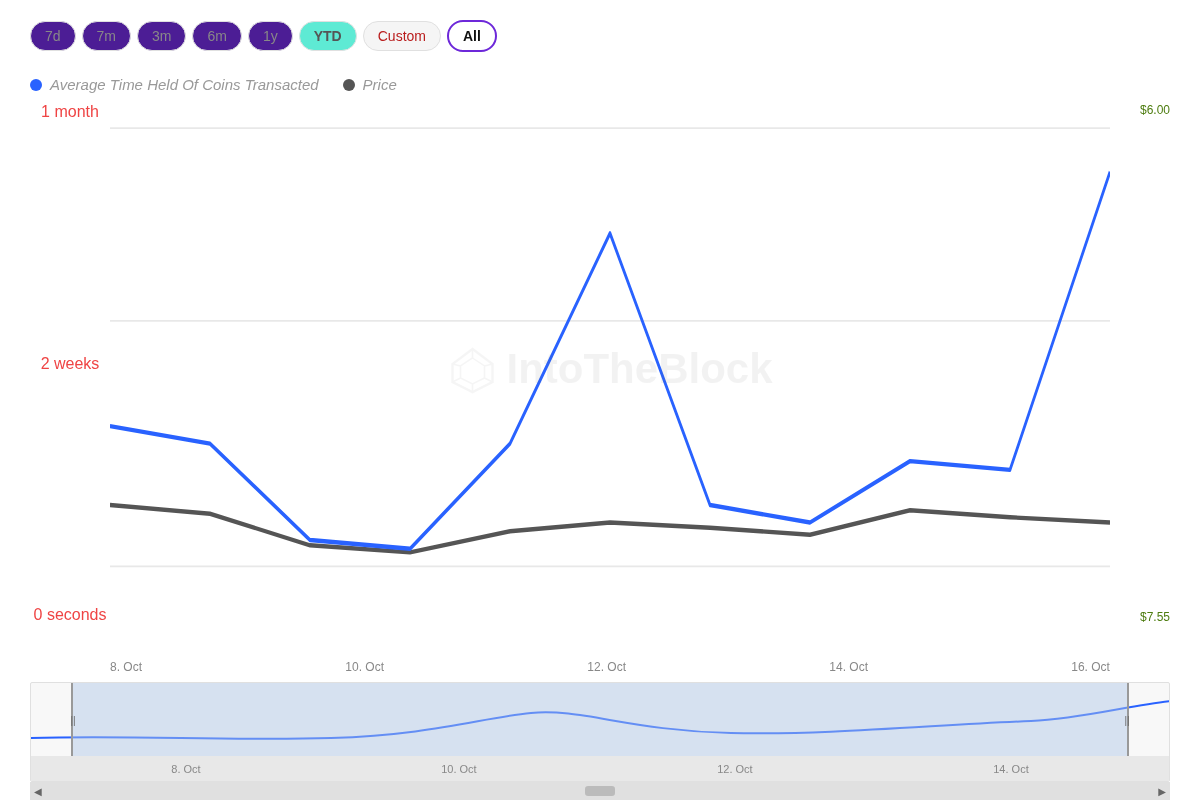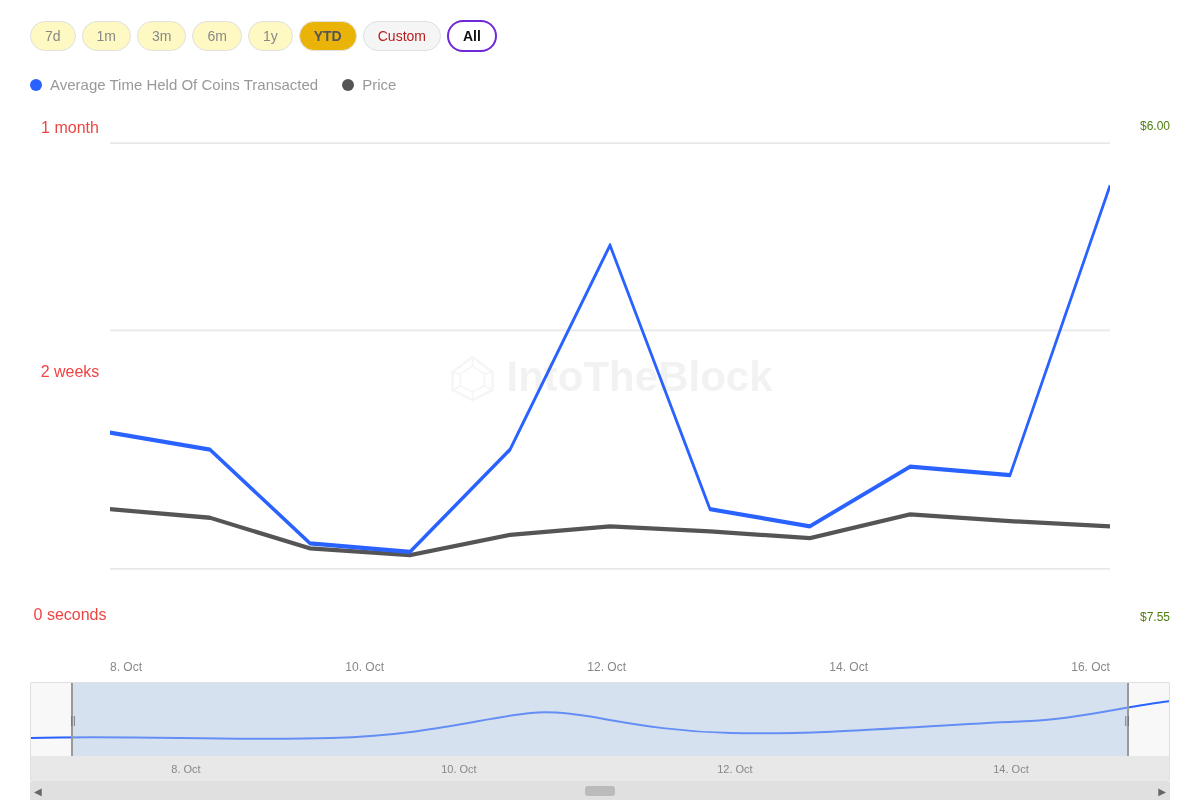--- a/index.html
+++ b/index.html
@@ -24,53 +24,53 @@
       display: flex;
       align-items: center;
       gap: 6px;
       margin-bottom: 24px;
     }
 
     .time-btn {
       padding: 6px 14px;
       border-radius: 20px;
       border: 1px solid #e0e0e0;
-      background: #fef9c3;
+      background: #4c1d95;
       color: #888;
       font-size: 14px;
       cursor: pointer;
       font-weight: 400;
     }
 
     .time-btn.active {
       background: #fff;
       border: 2px solid #6d28d9;
       color: #111;
       font-weight: 700;
     }
 
     .time-btn.ytd {
-      background: #eab308;
+      background: #5eead4;
       border: 1px solid #e0e0e0;
       color: #555;
       font-weight: 600;
     }
 
     .time-btn.custom {
       background: #f5f5f5;
       border: 1px solid #e0e0e0;
       color: #b91c1c;
     }
 
     
     .legend {
       display: flex;
       align-items: center;
       gap: 24px;
-      margin-bottom: 16px;
+      font-style: italic;
     }
 
     .legend-item {
       display: flex;
       align-items: center;
       gap: 8px;
     }
 
     .legend-dot {
       width: 12px;
@@ -271,21 +271,21 @@
       height: 75px;
     }
   </style>
 </head>
 <body>
 
 <div class="container">
 
   <div class="time-filter">
     <button class="time-btn">7d</button>
-    <button class="time-btn">1m</button>
+    <button class="time-btn">7m</button>
     <button class="time-btn">3m</button>
     <button class="time-btn">6m</button>
     <button class="time-btn">1y</button>
     <button class="time-btn ytd">YTD</button>
     <button class="time-btn custom">Custom</button>
     <button class="time-btn active">All</button>
   </div>
 
   <div class="legend">
     <div class="legend-item">

